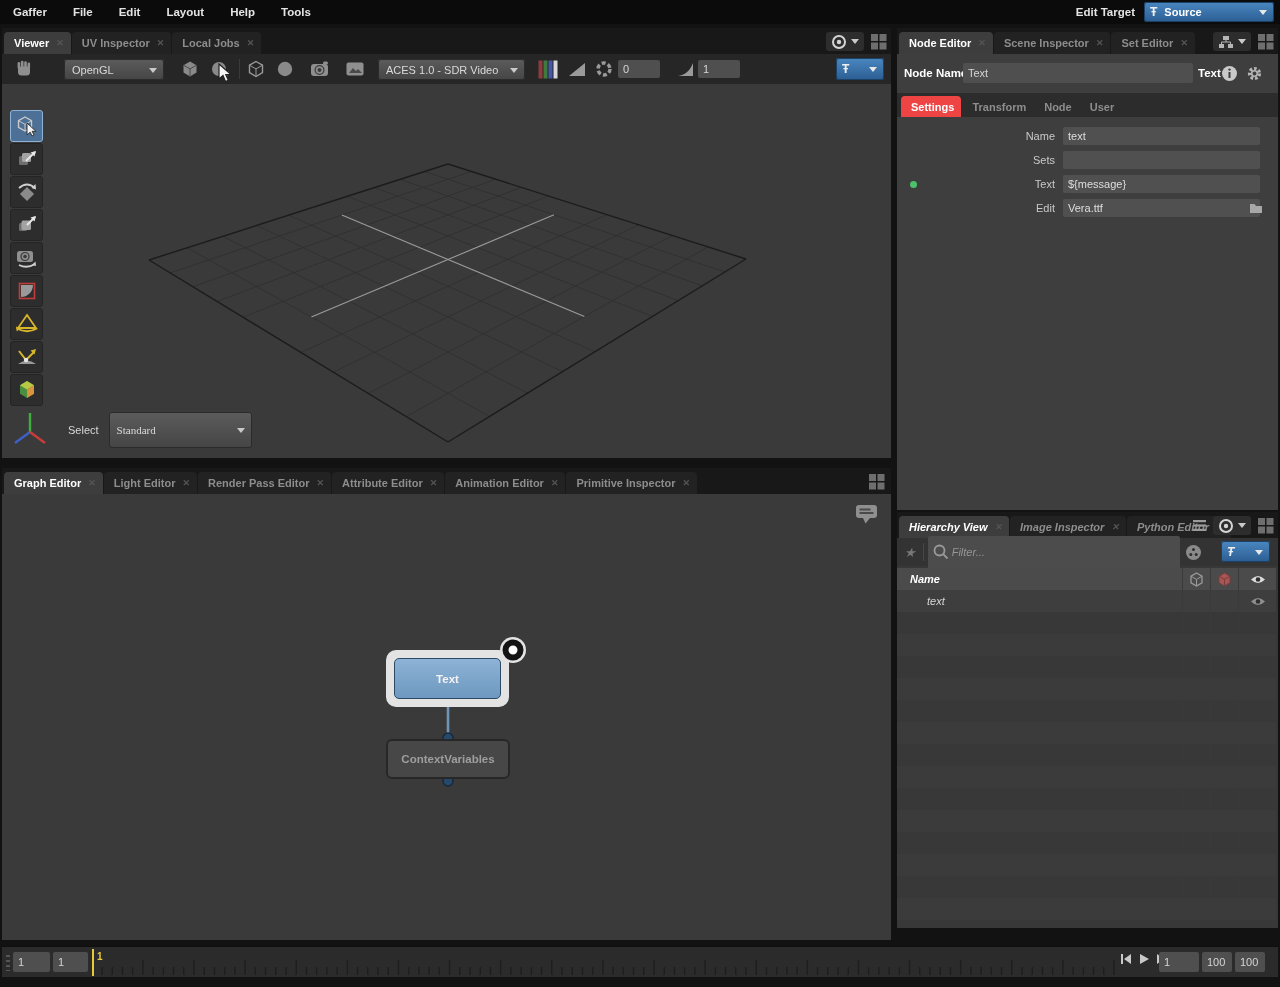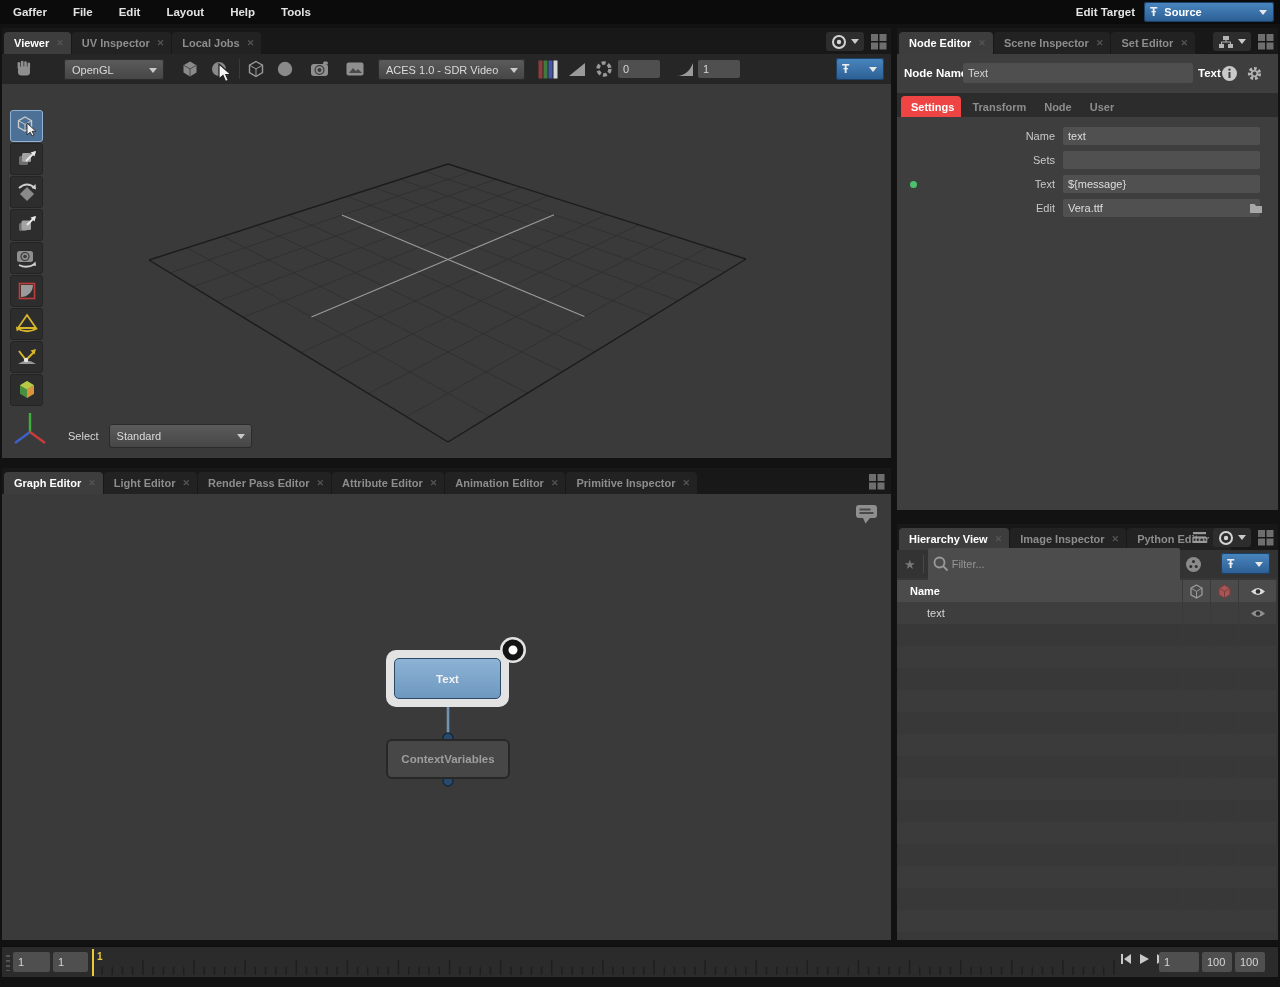--- a/index.html
+++ b/index.html
@@ -42,21 +42,21 @@
   #viewer-toolbar{position:absolute;top:26px;left:0;right:0;height:30px;background:#262626;}
   #viewport{position:absolute;top:56px;left:0;right:0;bottom:0;background:#3a3a3a;overflow:hidden;}
   #grid-svg{position:absolute;left:0;top:0;pointer-events:none;}
   #tool-column{position:absolute;left:8px;top:26px;width:34px;}
   .tool-btn{width:33px;height:32px;margin-bottom:1px;background:#2d2d2d;border-radius:3px;border:1px solid #242424;
     display:flex;align-items:center;justify-content:center;}
   .tool-btn.active{background:#4d7097;border-color:#8fb3d6;}
   #axis-gizmo{position:absolute;left:6px;bottom:6px;}
   #select-row{position:absolute;left:66px;bottom:10px;display:flex;align-items:center;}
   #select-label{color:#d8d8d8;margin-right:10px;}
-  #select-dd{position:relative;width:143px;height:24px;}
+  #select-dd{position:relative;width:143px;height:36px;font-family:Liberation Serif, serif;}
 
   
   #graph-panel{left:2px;top:468px;width:889px;height:472px;background:#181818;}
   #graph-canvas{position:absolute;top:26px;left:0;right:0;bottom:0;background:#3a3a3a;}
   #annotation-bubble{position:absolute;right:12px;top:10px;}
   #node-halo{position:absolute;left:384px;top:156px;width:123px;height:57px;background:#e3e3e3;border-radius:10px;}
   #node-text{position:absolute;left:392px;top:164px;width:107px;height:41px;border-radius:5px;
     background:linear-gradient(#8db3d6,#6e98bf);border:1px solid #2d4a65;display:flex;align-items:center;justify-content:center;
     color:#f2f2f2;font-weight:bold;font-size:11.5px;}
   #focus-ring{position:absolute;left:495px;top:140px;}
@@ -79,21 +79,21 @@
   #ne-fields{position:absolute;top:70px;left:0;right:0;}
   .ne-row{position:relative;height:24px;}
   .ne-label{position:absolute;left:0;top:0;width:158px;text-align:right;line-height:24px;color:#c9c9c9;}
   .ne-input{position:absolute;left:166px;top:3px;width:197px;height:18px;background:#505050;border-radius:2px;
     line-height:18px;padding:0 5px;color:#dedede;overflow:hidden;}
   .ne-input.short{width:197px;}
   .ne-dot{position:absolute;left:13px;top:9px;width:7px;height:7px;border-radius:50%;background:#4cc06a;}
   .ne-folder{position:absolute;left:352px;top:6px;}
 
   
-  #hierarchy-panel{left:897px;top:524px;width:381px;height:416px;background:#d946ef;}
+  #hierarchy-panel{left:897px;top:512px;width:381px;height:416px;background:#d946ef;font-style:italic;}
   #h-content{position:absolute;top:26px;left:0;right:0;bottom:0;background:#383838;}
   #filter-row{position:absolute;top:0;left:0;right:0;height:28px;background:#333;display:flex;align-items:center;}
   .star{color:#787878;font-size:13px;padding:0 7px;}
   .star::before{content:"★";}
   #filter-divider{width:1px;height:18px;background:#484848;margin-right:6px;}
   #filter-input{position:relative;width:252px;height:33px;background:#4c4c4c;border-radius:2px;margin-left:2px;
     display:flex;align-items:center;padding-left:4px;}
   #filter-input .ph{color:#969696;}
   #filter-mag{margin-right:-22px;z-index:2;position:relative;left:2px;}
   #h-pin-dd{position:absolute;right:8px;top:3px;width:49px;height:21px;padding:0 6px;}

